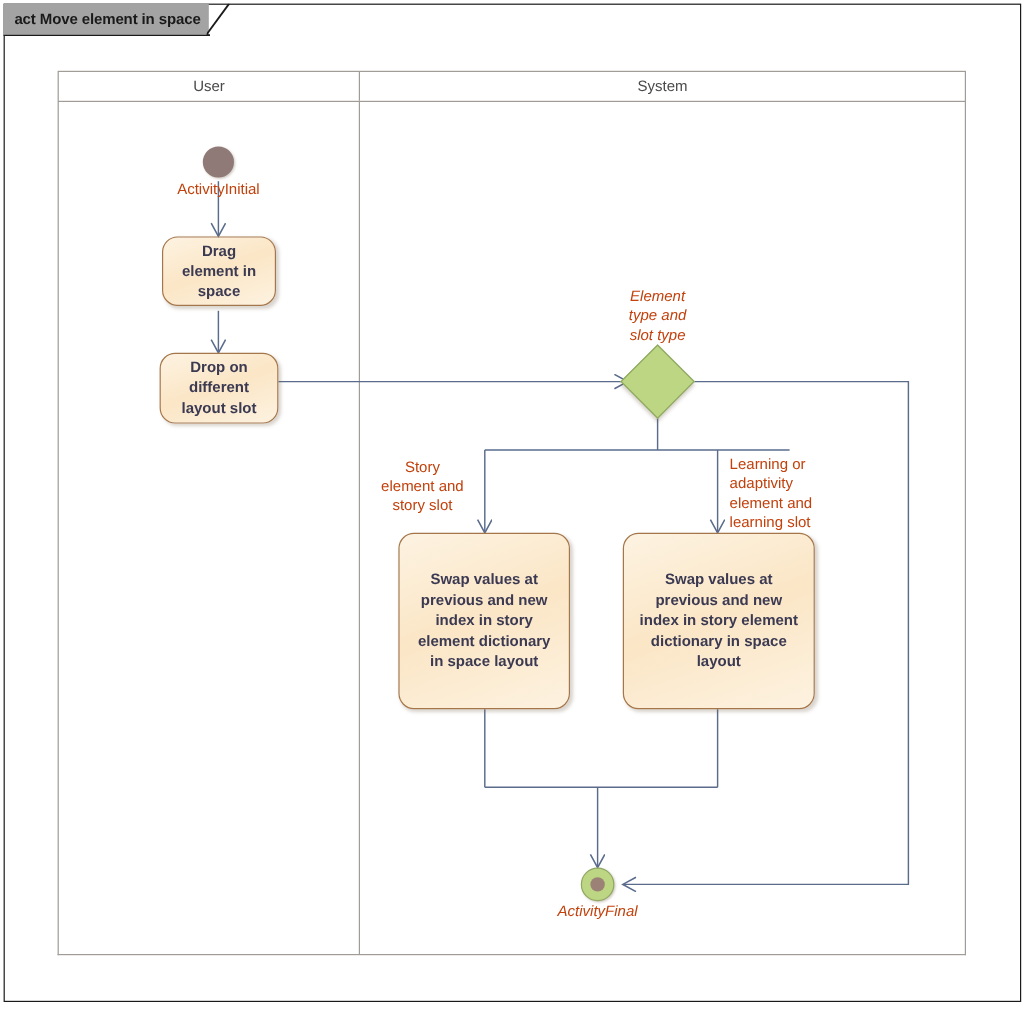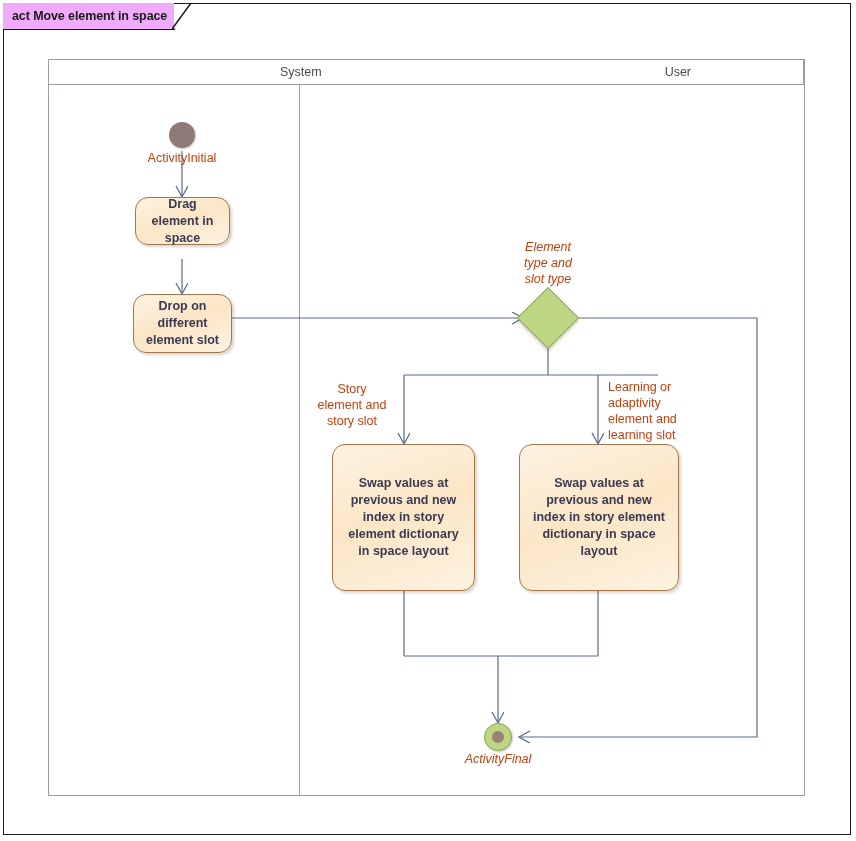--- a/index.html
+++ b/index.html
@@ -40,21 +40,21 @@
     align-items: center;
   }
   .title-tab-body {
     height: 27px;
     border-right: none;
     border-bottom: 1.5px solid #1a1a1a;
     box-sizing: border-box;
     display: flex;
     align-items: center;
     padding: 0 7px 0 9px;
-    background: #f0abfc;
+    background: #a3a3a3;
   }
   .title-tab-text {
     font-size: 12.5px;
     font-weight: bold;
     color: #1a1a1a;
     white-space: nowrap;
     letter-spacing: -0.1px;
   }
   .title-tab-slant {
     position: absolute;
@@ -197,25 +197,25 @@
   </div>
   <div class="title-tab-slant">
     <svg width="30" height="27" viewBox="0 0 30 27">
       <line x1="0" y1="26" x2="19" y2="0" stroke="#1a1a1a" stroke-width="1.5"></line>
       <line x1="0" y1="26.2" x2="3" y2="26.2" stroke="#1a1a1a" stroke-width="1.5"></line>
     </svg>
   </div>
 
   <div class="lanes">
     <div class="lane-headers">
+      <div class="lane-header user">
+        <span>User</span>
+      </div>
       <div class="lane-header system">
         <span>System</span>
-      </div>
-      <div class="lane-header user">
-        <span>User</span>
       </div>
     </div>
     <div class="lane-bodies">
       <div class="lane-body user"></div>
       <div class="lane-body system"></div>
     </div>
   </div>
 
   <svg id="edges" viewBox="0 0 856 841">
     <defs>
@@ -247,30 +247,30 @@
 
       <line x1="498" y1="656" x2="498" y2="722" marker-end="url(#openArrow)"></line>
 
       <path d="M 571,318 L 757,318 L 757,737 L 520,737" marker-end="url(#openArrow)"></path>
     </g>
   </svg>
 
   <div class="node init-node" style="left:169px; top:122px;"></div>
   <div class="label" style="left:122px; top:150px; width:120px;">ActivityInitial</div>
 
-  <div class="node action" style="left:135px; top:197px; width:95px; height:48px;">
+  <div class="node action" style="left:135px; top:197px; width:95px; height:58px;">
     <span class="lines">Drag
 element in
 space</span>
   </div>
 
   <div class="node action" style="left:133px; top:294px; width:99px; height:59px;">
     <span class="lines">Drop on
 different
-element slot</span>
+layout slot</span>
   </div>
 
   <div class="node decision-node" style="left:526px; top:296px;"></div>
   <div class="label" style="left:488px; top:239px; width:120px;font-style:italic;">Element
 type and
 slot type</div>
 
   <div class="label" style="left:296px; top:381px; width:112px;">Story
 element and
 story slot</div>

